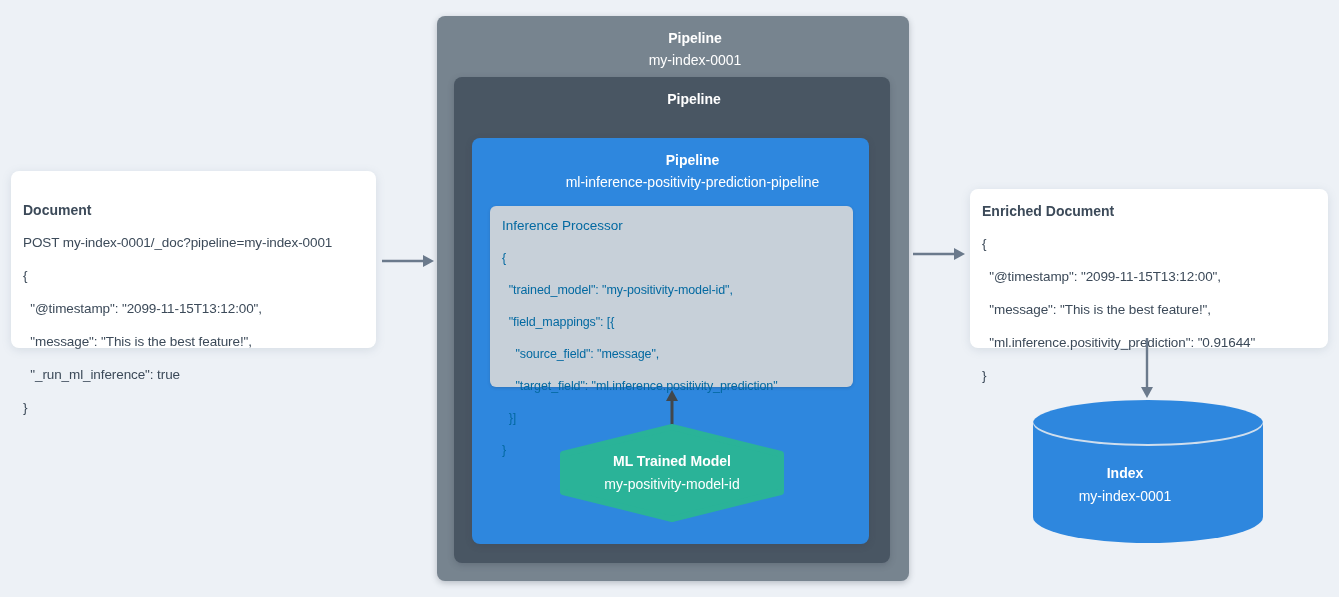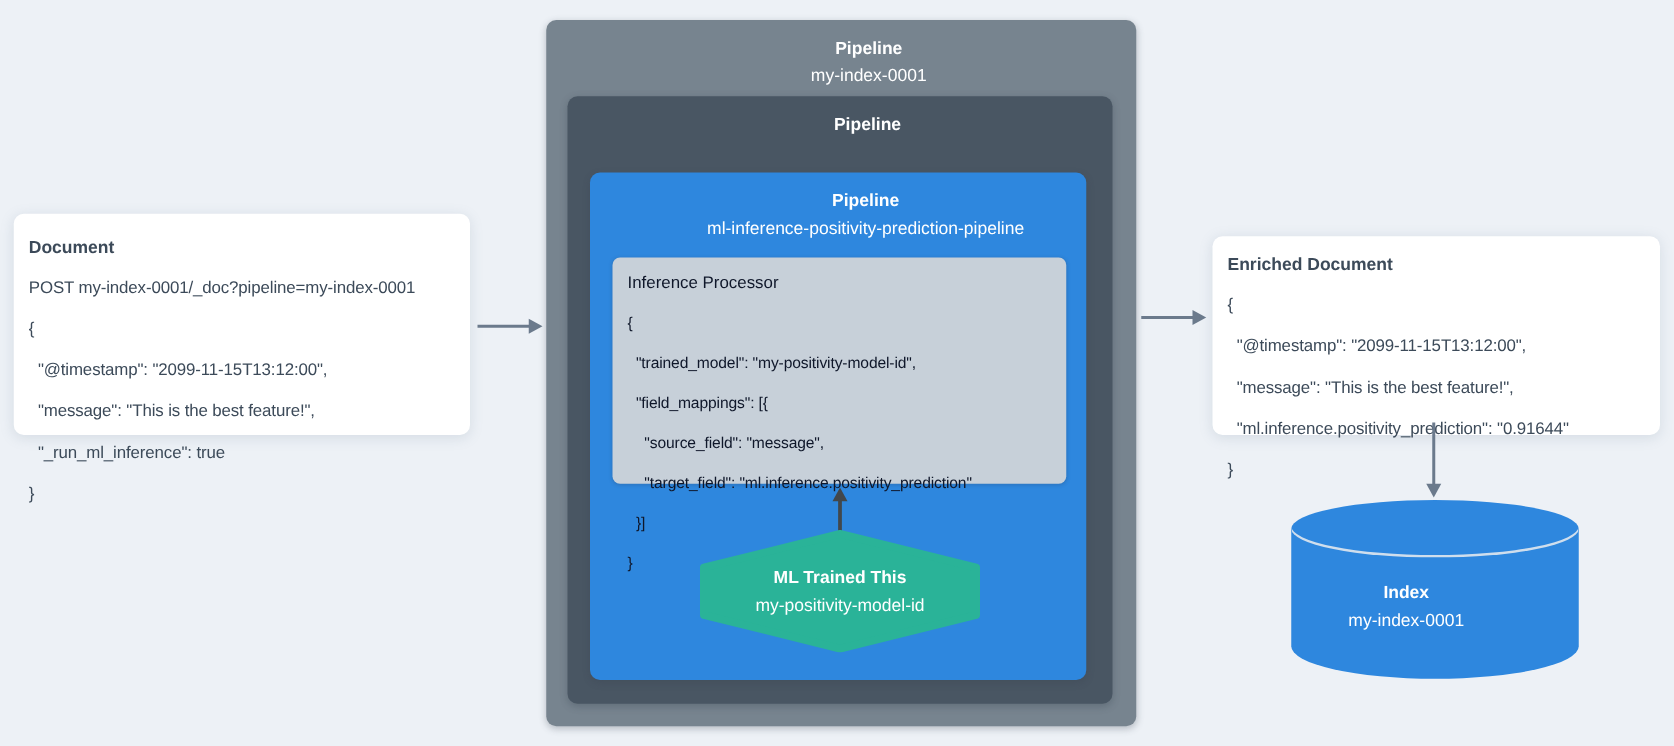--- a/index.html
+++ b/index.html
@@ -6,36 +6,36 @@
   body{background:#edf1f6;font-family:"Liberation Sans", sans-serif;}
   .canvas{position:relative;width:1339px;height:597px;background:#edf1f6;overflow:hidden;}
 
   
   .card{position:absolute;background:#ffffff;border-radius:8px;
         box-shadow:0 2px 10px rgba(108,125,149,.18);
         color:#3c4a59;font-size:13.5px;line-height:22px;}
   .card .card-title{font-weight:bold;font-size:14px;}
   .code-line{white-space:pre;letter-spacing:-0.1px;margin-top:11px;}
 
-  .doc-box{left:11px;top:171px;width:365px;height:177px;padding:15px 0 0 12px;box-sizing:border-box;}
+  .doc-box{left:11px;top:171px;width:365px;height:177px;padding:28px 0 0 12px;box-sizing:border-box;}
   .enriched-box{left:970px;top:189px;width:358px;height:159px;padding:11px 0 0 12px;box-sizing:border-box;}
 
   
   .pipe{position:absolute;border-radius:8px;box-shadow:0 2px 6px rgba(55,65,80,.30);}
   .pipe-outer{left:437px;top:16px;width:472px;height:565px;}
   .pipe-middle{left:454px;top:77px;width:436px;height:486px;}
   .pipe-blue{left:472px;top:138px;width:397px;height:406px;}
   .pipe-head{padding-top:11px;text-align:center;color:#ffffff;line-height:22px;margin-left:44px;}
   .pipe-label{font-weight:bold;font-size:14px;}
   .pipe-name{font-size:14px;}
 
   
   .proc-box{position:absolute;left:490px;top:206px;width:363px;height:181px;
             background:#c7d0d9;border-radius:6px;box-sizing:border-box;
-            padding:9px 10px 0 12px;color:#0f172a;font-size:12.5px;line-height:21px;
+            padding:9px 10px 0 12px;color:#0369a1;font-size:12.5px;line-height:21px;
             box-shadow:0 1px 3px rgba(40,60,90,.25);}
   .proc-box .card-title{font-size:13.5px;line-height:22px;}
 
   
   .hex-svg{position:absolute;left:560px;top:424px;}
   .hex-text{position:absolute;left:560px;top:424px;width:224px;height:98px;
             display:flex;flex-direction:column;align-items:center;justify-content:center;
             color:#ffffff;line-height:23px;}
   .hex-title{font-weight:bold;font-size:14px;}
   .hex-name{font-size:14px;}
@@ -107,21 +107,21 @@
 
     <svg class="arrow" style="left:665px;top:390px;" width="14" height="36">
       <line x1="7" y1="9" x2="7" y2="35" stroke="#42474b" stroke-width="3"></line>
       <path d="M7,0 L1,11 L13,11 Z" fill="#42474b"></path>
     </svg>
 
     <svg class="hex-svg" width="224" height="98" viewBox="0 0 224 98">
       <polygon points="112,3 221,30 221,68 112,95 3,68 3,30" fill="#2ab398" stroke="#2ab398" stroke-width="6" stroke-linejoin="round"></polygon>
     </svg>
     <div class="hex-text">
-      <div class="hex-title">ML Trained This</div>
+      <div class="hex-title">ML Trained Model</div>
       <div class="hex-name">my-positivity-model-id</div>
     </div>
   </div>
 
   <svg class="arrow" style="left:912px;top:247px;" width="54" height="14">
     <line x1="1" y1="7" x2="43" y2="7" stroke="#6b7a8c" stroke-width="2.4"></line>
     <path d="M42,1 L53,7 L42,13 Z" fill="#6b7a8c"></path>
   </svg>
 
   <div class="card enriched-box">

